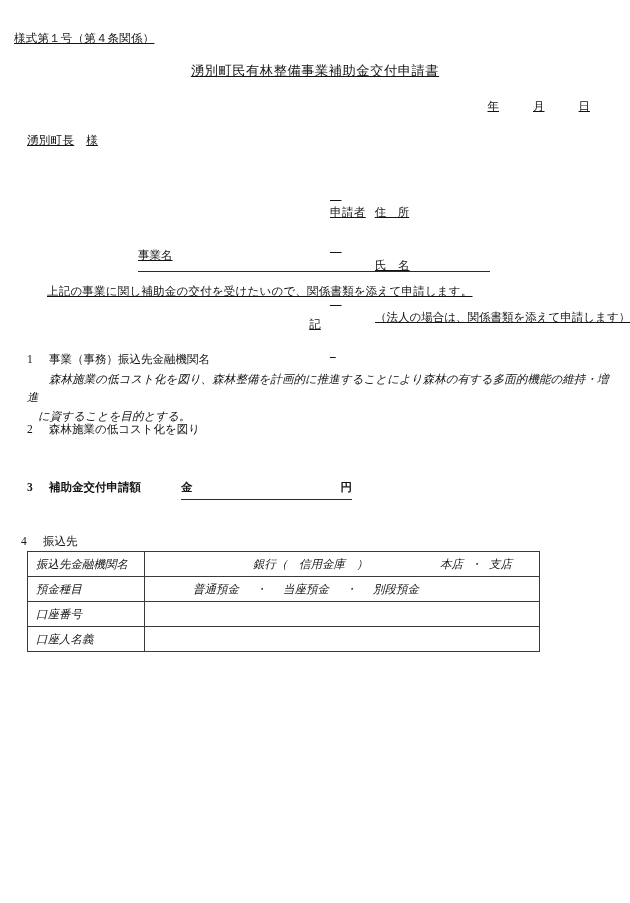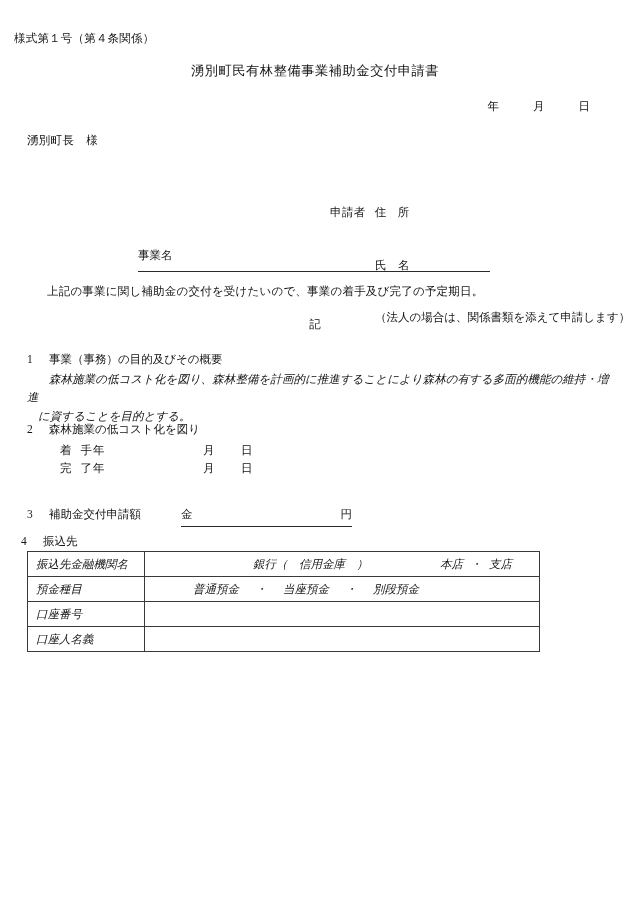--- a/index.html
+++ b/index.html
@@ -17,21 +17,21 @@
     overflow: hidden;
   }
   .page {
     position: relative;
     width: 630px;
     height: 903px;
     background: #ffffff;
   }
 
   
-  .abs { position: absolute; white-space: pre; line-height: 1.0; }
+  .abs { position: absolute; white-space: pre; line-height: 1.0; text-decoration: underline; }
 
   .form-no {
     left: 14px; top: 33px;
     font-size: 11.5px;
     letter-spacing: 0.2px;
   }
 
   .doc-title {
     left: 0; right: 0; top: 64px;
     text-align: center;
@@ -106,21 +106,21 @@
 
   .sec2 { left: 27px; top: 421px; }
   .sec2 .rows { margin-top: 2px; }
   .sec2 .row { display: block; line-height: 18px; }
   .sec2 .rk { display: inline-block; width: 33px; margin-left: 33px; }
   .sec2 .rk .mid { display: inline-block; width: 9px; }
   .sec2 .dy { display: inline-block; width: 110px; }
   .sec2 .d1 { display: inline-block; width: 38px; }
   .sec2 .d2 { display: inline-block; width: 38px; }
 
-  .sec3 { left: 27px; top: 506px; }
+  .sec3 { left: 27px; top: 479px; font-weight: bold; }
   .sec3 .amount-label { display: inline-block; width: 40px; }
   .sec3 .money-wrap {
     display: inline-block;
     border-bottom: 1px solid #2b2b2b;
     padding-bottom: 2px;
   }
   .sec3 .blank { display: inline-block; width: 148px; }
 
   .sec4 { left: 21px; top: 533px; }
 
@@ -185,35 +185,31 @@
   <div class="abs addressee"><span>湧別町長</span><span class="gap"></span><span>様</span></div>
 
   <div class="abs applicant">
     <div><span class="lbl-applicant">申請者</span><span class="sp-in"></span><span>住　所</span></div>
     <div><span class="indent"></span><span>氏　名</span></div>
     <div><span class="indent"></span><span>（法人の場合は、関係書類を添えて申請します）</span></div>
   </div>
 
   <div class="abs project-name"><span>事業名</span></div>
 
-  <div class="abs intro">上記の事業に関し補助金の交付を受けたいので、事業の着手及び完了の予定期日。</div>
+  <div class="abs intro">上記の事業に関し補助金の交付を受けたいので、関係書類を添えて申請します。</div>
 
   <div class="abs kiji">記</div>
 
   <div class="sec sec1">
-    <span class="num">1</span><span>事業（事務）の目的及びその概要</span>
+    <span class="num">1</span><span>事業（事務）振込先金融機関名</span>
     <span class="body"><span>森林施業の低コスト化を図り、森林整備を計画的に推進することにより森林の有する多面的機能の維持・増進</span><span class="cont">に資することを目的とする。</span></span>
   </div>
 
   <div class="sec sec2">
     <span class="num">2</span><span>森林施業の低コスト化を図り</span>
-    <div class="rows">
-      <span class="row"><span class="rk"><span>着</span><span class="mid"></span><span>手</span></span><span class="dy"><span>年</span></span><span class="d1">月</span><span class="d2">日</span></span>
-      <span class="row"><span class="rk"><span>完</span><span class="mid"></span><span>了</span></span><span class="dy"><span>年</span></span><span class="d1">月</span><span class="d2">日</span></span>
-    </div>
   </div>
 
   <div class="sec sec3">
     <span class="num">3</span><span>補助金交付申請額</span><span class="amount-label"></span><span class="money-wrap"><span>金</span><span class="blank"></span><span>円</span></span>
   </div>
 
   <div class="sec sec4">
     <span class="num">4</span><span>振込先</span>
   </div>
 

